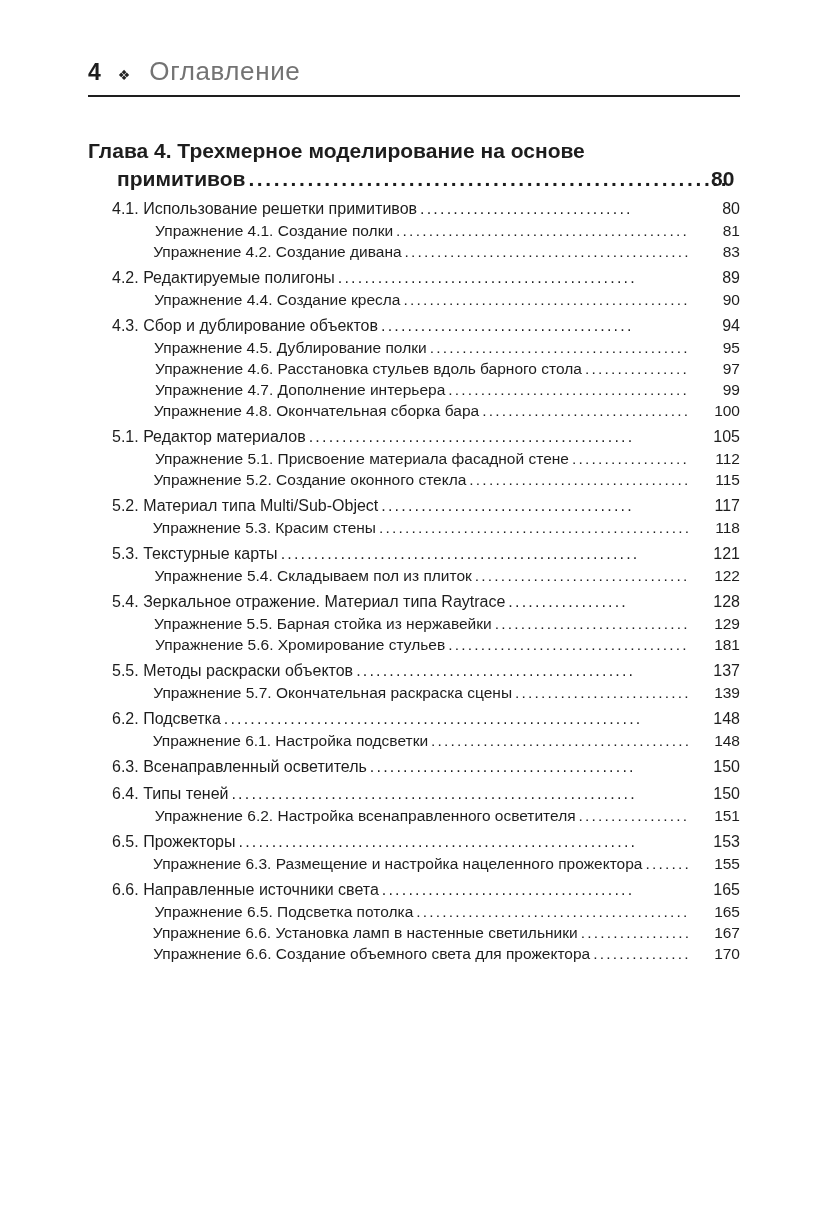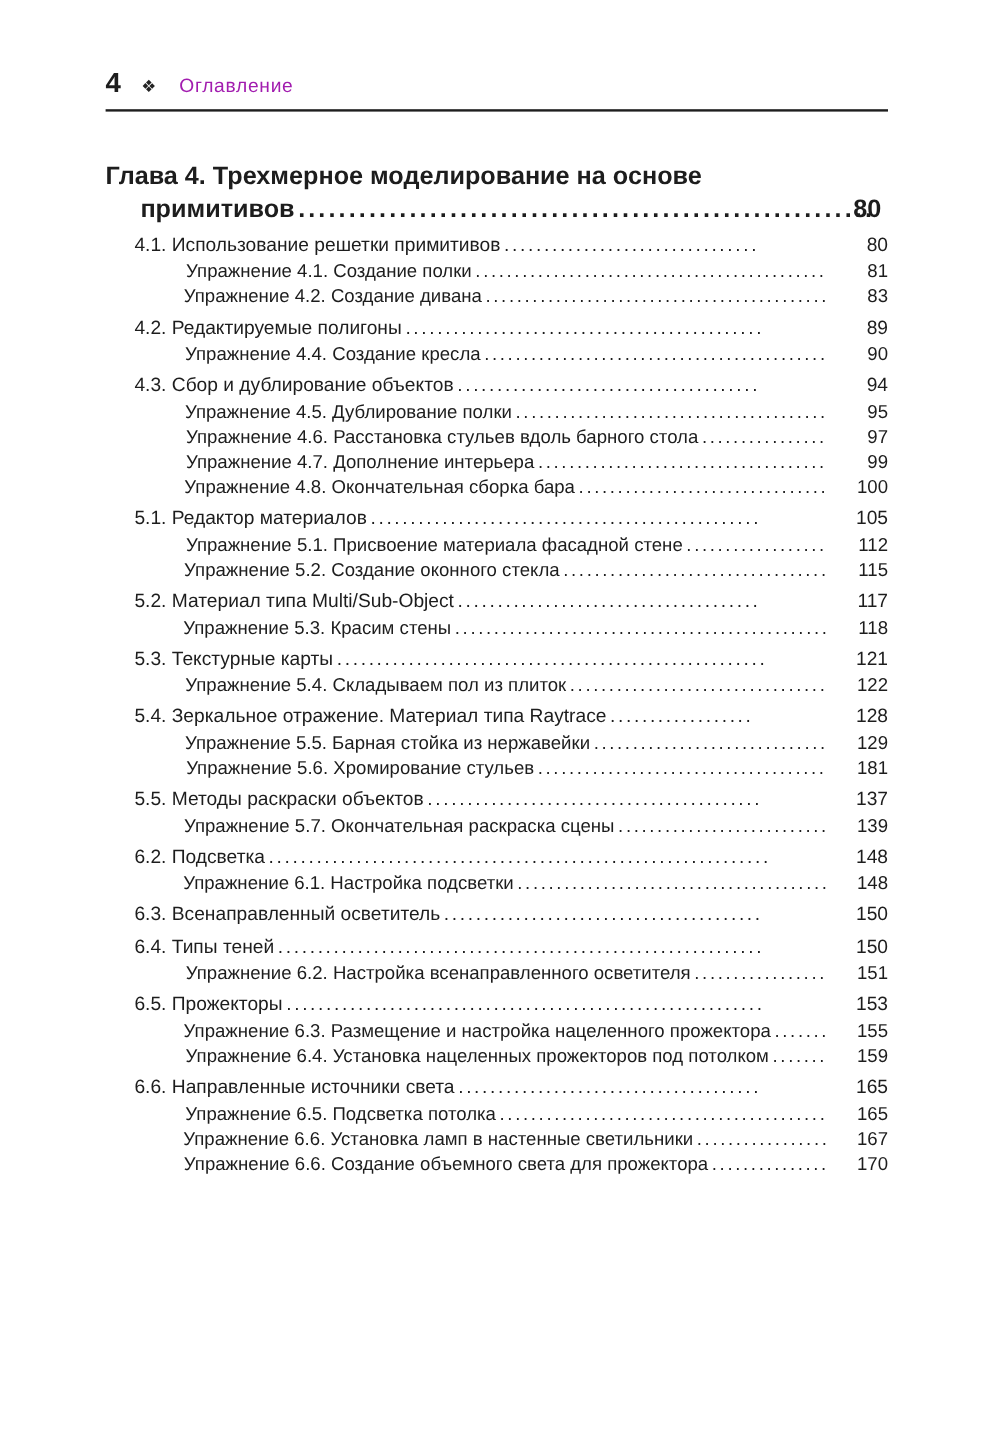--- a/index.html
+++ b/index.html
@@ -16,21 +16,21 @@
     padding:56px 87px 0 88px;
   }
   
   .page-header {
     display:flex; align-items:baseline;
     border-bottom:2px solid #1e1e1e;
     padding-bottom:8px;
   }
   .hdr-num { font-size:23px; font-weight:700; color:#1d1d1d; }
   .hdr-icon { font-size:14px; margin:0 19px 0 17px; color:#242424; }
-  .hdr-title { font-size:16px; font-weight:400; color:#a21caf; letter-spacing:0.6px; }
+  .hdr-title { font-size:26px; font-weight:400; color:#737373; letter-spacing:0.6px; }
   
   .toc { padding-top:4px; }
   .row {
     position:relative;
     padding-right:48px;
   }
   .row .page-num {
     position:absolute; right:0; bottom:0;
     white-space:nowrap;
   }
@@ -181,24 +181,20 @@
     <span class="page-num">151</span>
   </div>
       <div class="row section-row">
     <span class="title">6.5. Прожекторы</span><span class="dots">............................................................</span>
     <span class="page-num">153</span>
   </div>
       <div class="row exercise-row">
     <span class="title">Упражнение 6.3. Размещение и настройка нацеленного прожектора</span><span class="dots">.......</span>
     <span class="page-num">155</span>
   </div>
-      <div class="row exercise-row">
-    <span class="title">Упражнение 6.4. Установка нацеленных прожекторов под потолком</span><span class="dots">.......</span>
-    <span class="page-num">159</span>
-  </div>
       <div class="row section-row">
     <span class="title">6.6. Направленные источники света</span><span class="dots">......................................</span>
     <span class="page-num">165</span>
   </div>
       <div class="row exercise-row">
     <span class="title">Упражнение 6.5. Подсветка потолка</span><span class="dots">..........................................</span>
     <span class="page-num">165</span>
   </div>
       <div class="row exercise-row">
     <span class="title">Упражнение 6.6. Установка ламп в настенные светильники</span><span class="dots">.................</span>

